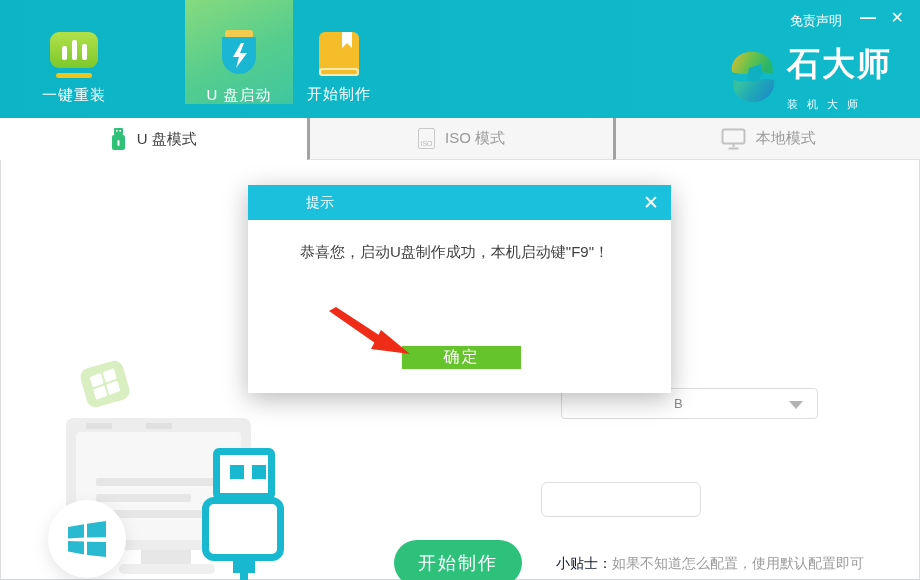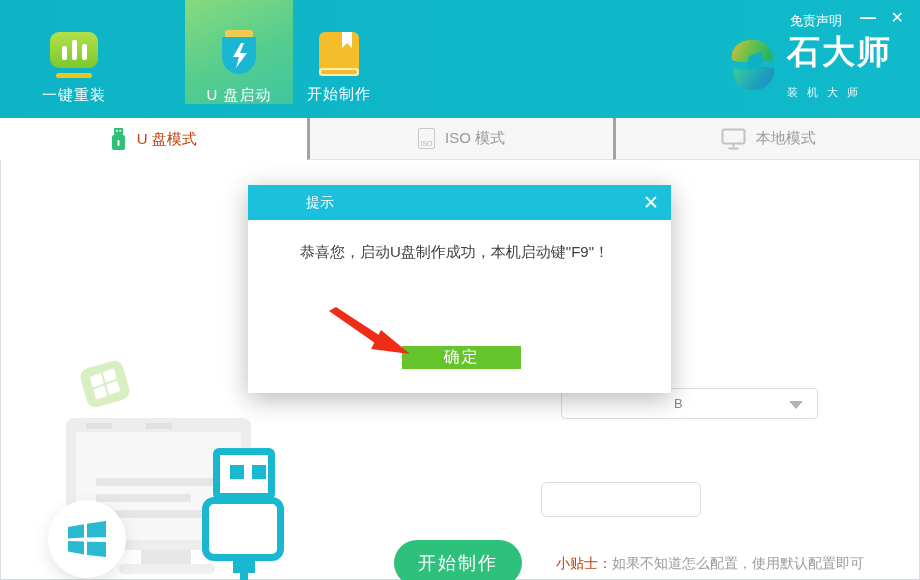--- a/index.html
+++ b/index.html
@@ -14,32 +14,32 @@
               align-items:center; justify-content:flex-start; cursor:pointer; }
   .nav-item .ic { margin-top:30px; height:52px; display:flex; align-items:flex-start; justify-content:center; }
   .nav-item .lbl { color:#fff; font-size:15px; margin-top:4px; letter-spacing:1px; }
   .nav-1 { left:15px;  width:118px; }
   .nav-2 { left:155px; width:108px; background:linear-gradient(155deg,#86da7e 0%,#55cd8e 55%,#3fc6a0 100%);margin-left:30px; }
   .nav-3 { left:283px; width:112px; }
 
   .win-ctrl { position:absolute; top:8px; color:#fff; font-size:16px; cursor:pointer; line-height:20px; }
   .disclaimer { position:absolute; right:78px; top:12px; color:#fff; font-size:13px; cursor:pointer; }
 
-  .logo { position:absolute; right:28px; top:34px; display:flex; align-items:center; }
+  .logo { position:absolute; right:28px; top:46px; display:flex; align-items:center; }
   .logo-txt { margin-left:8px; }
   .logo-name { color:#fff; font-size:33px; font-weight:bold; letter-spacing:2px; line-height:36px; }
   .logo-sub  { color:#eafcff; font-size:11px; letter-spacing:9px; margin-top:15px; }
 
   
   .tabbar { position:absolute; left:0; top:118px; width:920px; height:42px; display:flex; }
   .tab { width:306.7px; height:42px; display:flex; align-items:center; justify-content:center;
          font-size:15px; cursor:pointer; background:#f6f6f6; color:#9a9a9a;
          border-bottom:1px solid #e0e0e0; }
   .tab + .tab { border-left:3px solid #a3a3a3; }
-  .tab.active { background:#fff; color:#c2410c; border-bottom:none; }
+  .tab.active { background:#fff; color:#404040; border-bottom:none; }
   .tab .t-ic { margin-right:10px; display:flex; }
   .iso-box { width:17px; height:21px; border:1.5px solid #c9c9c9; border-radius:2px;
              font-size:7px; color:#b9b9b9; display:flex; align-items:flex-end; justify-content:center; padding-bottom:1px; }
 
   
   .content { position:absolute; left:0; top:160px; width:920px; height:420px; background:#fff;
              border-left:1px solid #dcdcdc; border-right:1px solid #dcdcdc; border-bottom:1px solid #cfd6da; }
 
   
   .tile { position:absolute; left:82px; top:204px; width:44px; height:40px; border-radius:9px;
@@ -67,21 +67,21 @@
         border-radius:4px; background:#fff; font-size:13px; color:#8a8a8a; cursor:pointer; }
   .dd .dd-txt { position:absolute; left:112px; top:7px; }
   .dd .caret { position:absolute; right:14px; top:12px; width:0; height:0;
                border-left:7px solid transparent; border-right:7px solid transparent; border-top:8px solid #b3b3b3; }
   .inp2 { position:absolute; left:540px; top:322px; width:160px; height:35px; border:1px solid #ddd;
           border-radius:6px; background:#fff; }
   .start-btn { position:absolute; left:393px; top:380px; width:128px; height:46px; border-radius:23px;
                background:#2ec17c; color:#fff; font-size:18px; letter-spacing:2px; border:none;
                display:flex; align-items:center; justify-content:center; cursor:pointer; }
   .tip { position:absolute; left:555px; top:395px; font-size:14px; color:#9b9b9b; white-space:nowrap; }
-  .tip .tl { color:#c2410c; }
+  .tip .tl { color:#0f172a; }
 
   
   .dialog { position:absolute; left:248px; top:185px; width:423px; height:208px; background:#fff;
             box-shadow:0 6px 24px rgba(0,0,0,.28); z-index:10; }
   .dlg-title { height:35px; background:#1bc0dc; display:flex; align-items:center; padding:0 12px 0 14px; }
   .dlg-title .t { color:#fff; font-size:14px; flex:1;margin-left:44px; }
   .dlg-close { color:#fff; font-size:19px; cursor:pointer; line-height:19px; }
   .dlg-msg { position:absolute; left:52px; top:58px; width:340px; font-size:15px; color:#3f3f3f; }
   .ok-btn { position:absolute; left:154px; top:161px; width:119px; height:23px; background:#65c32b;
             color:#fff; font-size:16px; letter-spacing:2px; border:none; cursor:pointer;

